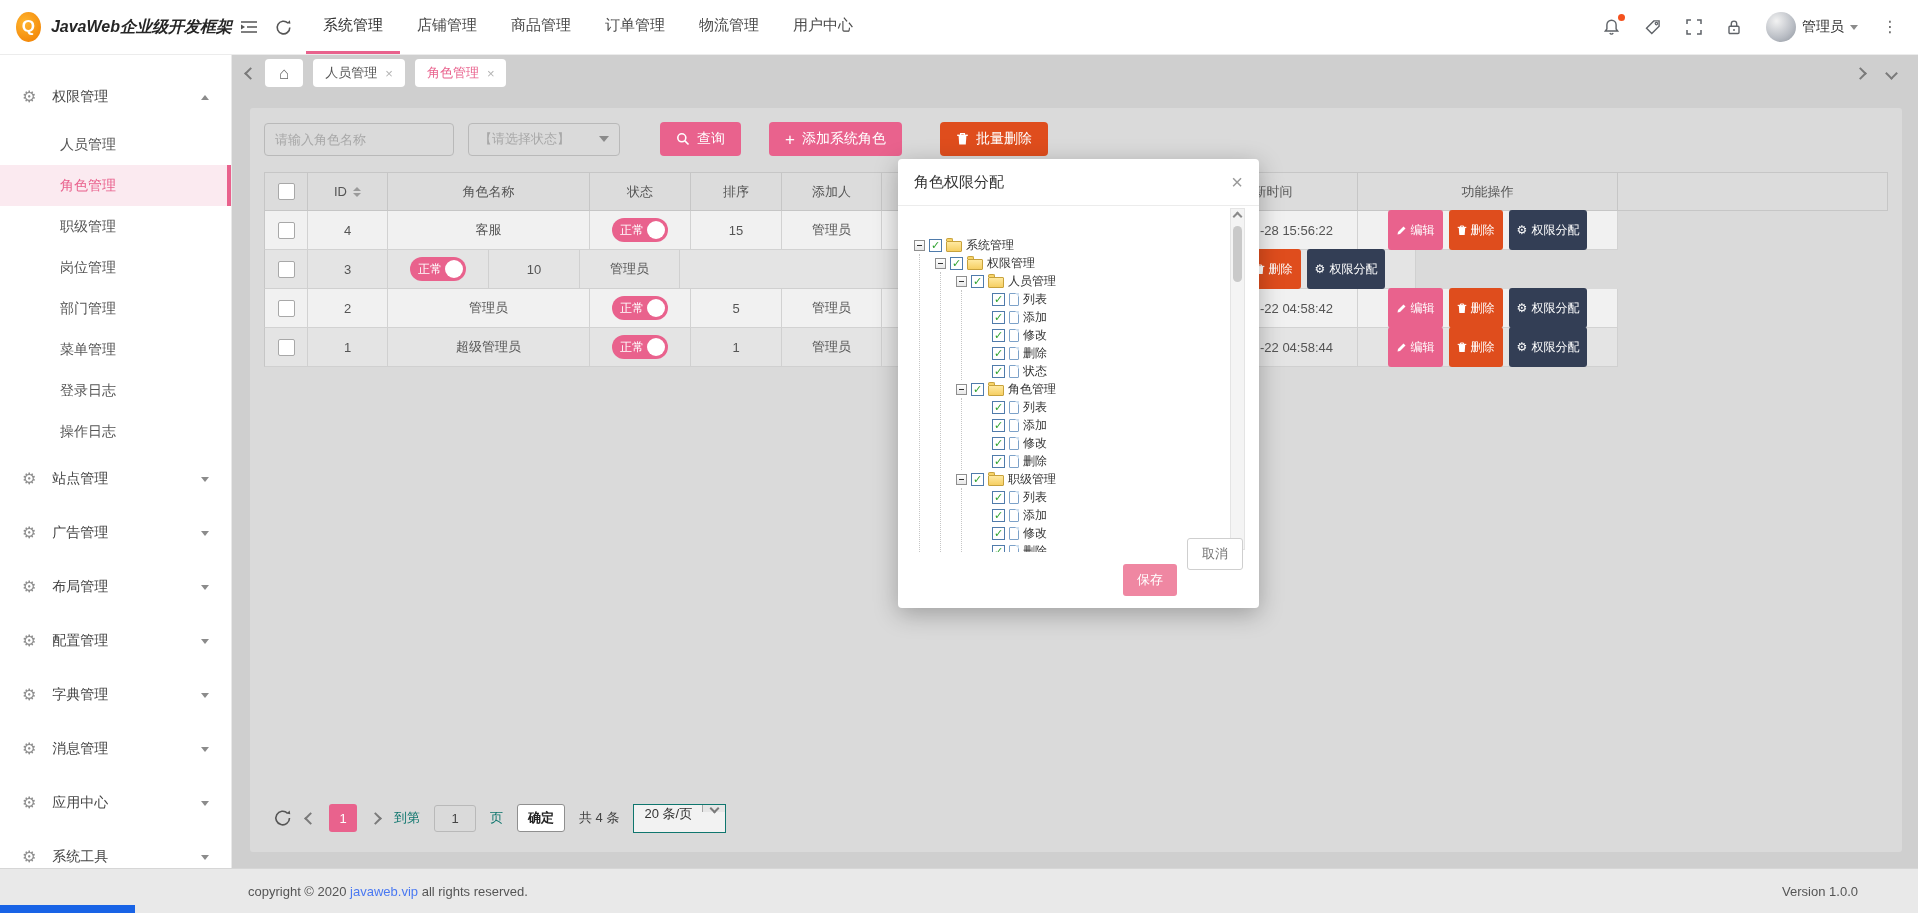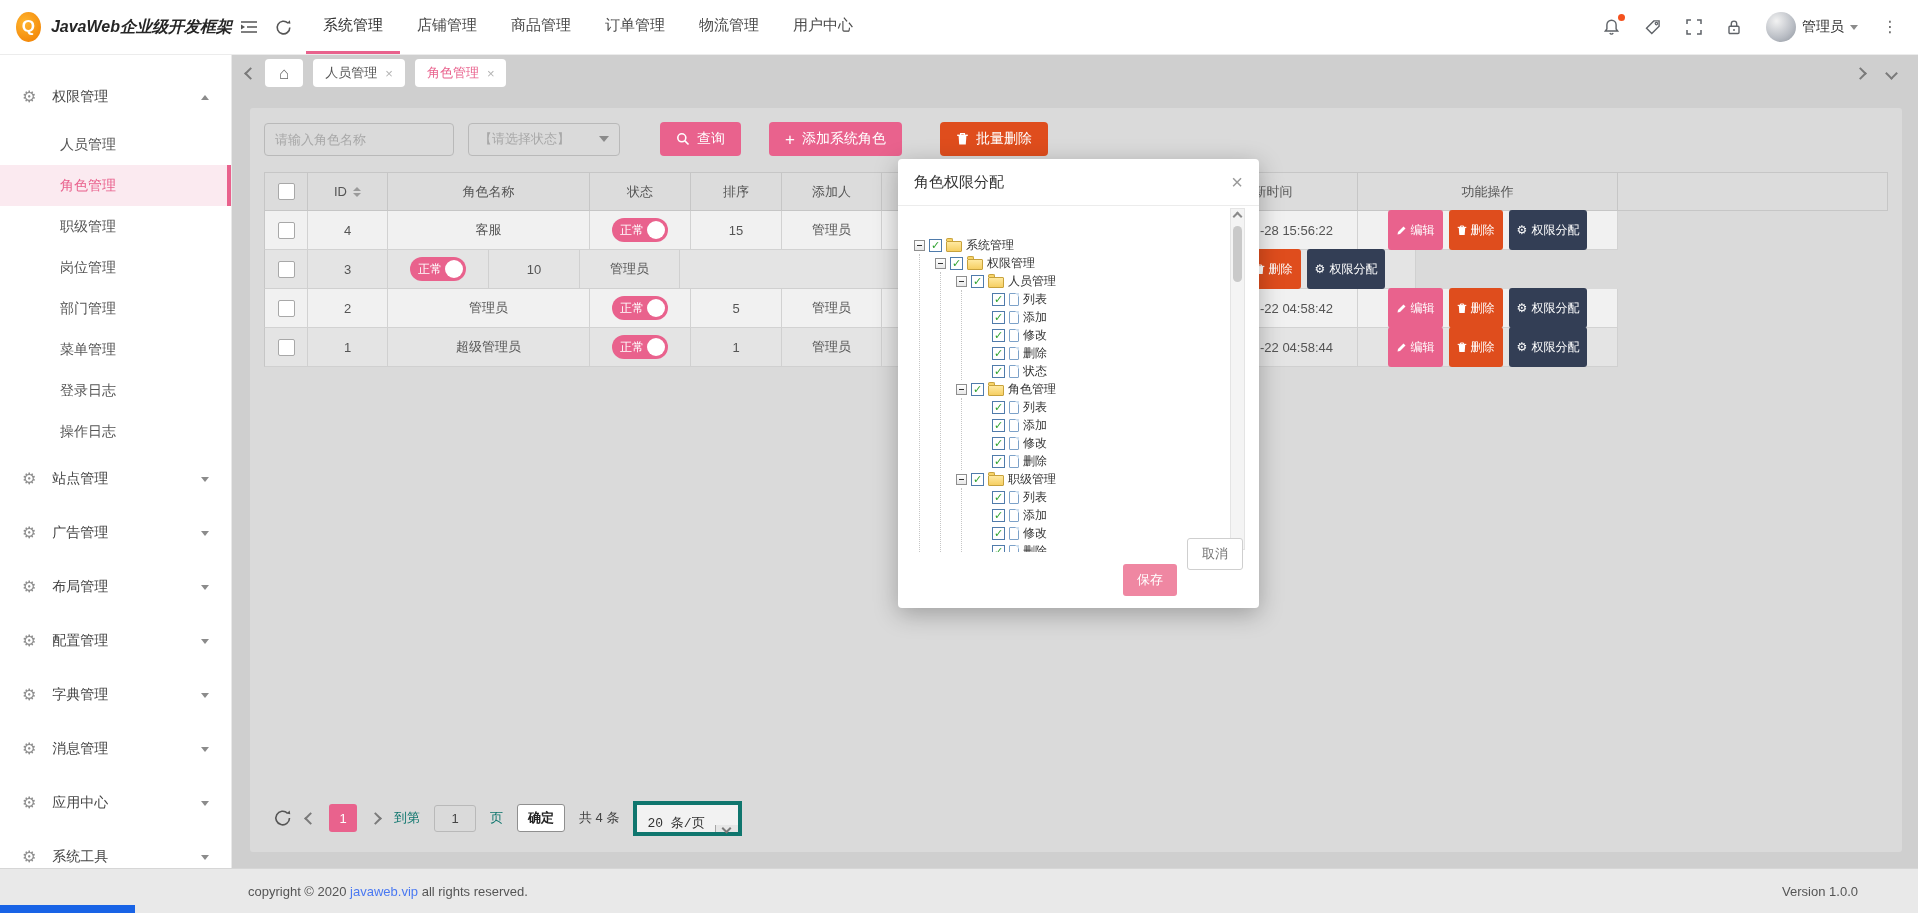--- a/index.html
+++ b/index.html
@@ -110,21 +110,21 @@
   .pg-refresh{display:flex;align-items:center;cursor:pointer;margin-left:10px;}
   .pg-chev{color:#9a9a9a;display:flex;align-items:center;cursor:pointer;}
   .pg-num{width:28px;height:28px;border-radius:3px;background:#e9628d;color:#fff;display:flex;align-items:center;
           justify-content:center;font-size:13px;cursor:pointer;}
   .pg-label{color:#0f766e;}
   .pg-input{width:42px;height:27px;box-sizing:border-box;border:1px solid #b9b9b9;border-radius:3px;background:transparent;
             text-align:center;font-size:13px;color:#444;outline:none;font-family:inherit;}
   .pg-confirm{height:28px;padding:0 10px;background:#fff;border:1px solid #8f8f8f;border-radius:3px;font-size:13px;
               font-weight:bold;color:#222;cursor:pointer;font-family:inherit;}
   .pg-total{color:#444;}
-  .pg-select{height:27px;border:4px solid #0f766e;background:#f2f2f2;display:flex;align-items:flex-end;cursor:pointer;font-family:Liberation Mono, monospace;}
+  .pg-select{height:27px;border:1px solid #0f766e;background:#f2f2f2;display:flex;align-items:flex-start;cursor:pointer;}
   .pg-select .pst{display:flex;align-items:center;padding:0 10px;color:#333;}
   .pg-select-caret{width:22px;border-left:1px solid #a5a5a5;background:#e6e6e6;display:flex;align-items:center;justify-content:center;}
 
   
   footer{position:absolute;left:0;right:0;bottom:0;height:45px;background:#e9e9e9;border-top:1px solid #d6d6d6;
          display:flex;align-items:center;justify-content:space-between;padding:0 60px 0 248px;box-sizing:border-box;
          font-size:13px;color:#555;z-index:45;}
   footer a{color:#4a79f2;text-decoration:none;cursor:pointer;}
   .progress-bar{position:absolute;left:0;bottom:0;width:135px;height:8px;background:#1863e6;z-index:70;}
 

